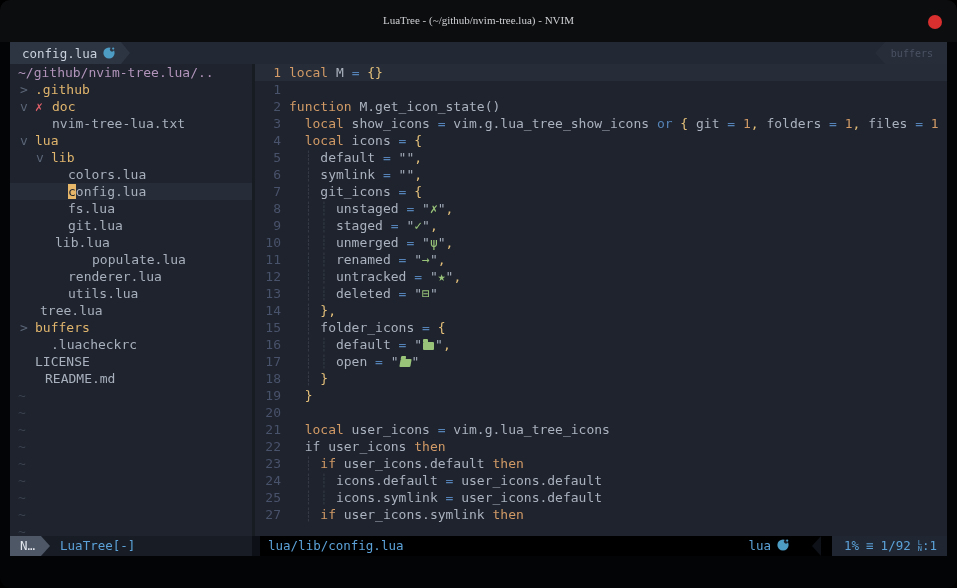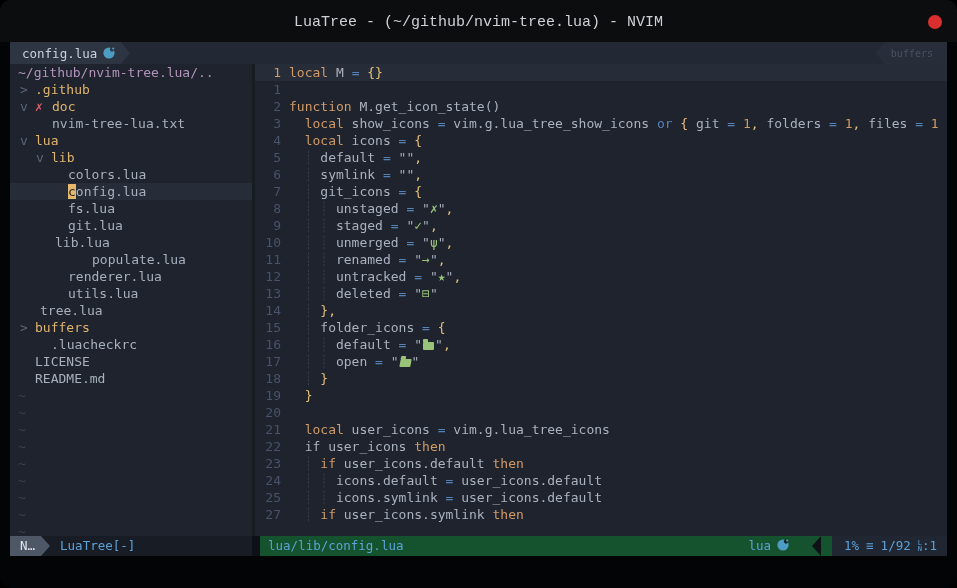--- a/index.html
+++ b/index.html
@@ -1,21 +1,21 @@
 <!DOCTYPE html>
 <html><head>
 <meta charset="utf-8">
 <style>
   html,body{margin:0;padding:0;background:#000;}
   .frame{position:relative;width:957px;height:588px;background:#030405;overflow:hidden;border-radius:10px;
          font-family:"DejaVu Sans Mono","DejaVu Sans",monospace;}
   
   .titlebar{position:absolute;left:0;top:0;width:100%;height:42px;background:#0c0d0f;}
   .title-text{position:absolute;left:0;right:0;top:14px;text-align:center;color:#cfd1d4;
-              font-family:Liberation Mono, monospace;font-size:15px;}
+              font-family:Liberation Serif, serif;font-size:11px;}
   .close-btn{position:absolute;right:15px;top:15px;width:14px;height:14px;border-radius:50%;background:#d92f2f;}
   
   .editor{position:absolute;left:10px;top:42px;width:937px;height:514px;background:#1e232d;
           font-size:13px;line-height:17px;color:#abb2bf;overflow:hidden;}
   
   .tabline{height:22px;background:#222834;display:flex;align-items:stretch;overflow:hidden;}
   .tab{display:flex;align-items:center;background:#2e3542;color:#c9d1dd;padding:0 6px 0 12px;font-size:12.5px;}
   .tab-arrow{width:0;height:0;border-top:11px solid transparent;border-bottom:11px solid transparent;border-left:9px solid #2e3542;}
   .tab-spacer{flex:1;}
   .buf-wedge{width:0;height:0;border-top:11px solid transparent;border-bottom:11px solid transparent;border-right:10px solid #272d39;}
@@ -43,21 +43,21 @@
   .ctext{flex:1;overflow:hidden;}
   .tk-k{color:#d19a66;} .tk-w{color:#abb2bf;} .tk-b{color:#5583b8;}
   .tk-y{color:#e5c07b;} .tk-g{color:#98c379;} .tk-q{color:#a3acba;} .tk-d{color:#353c47;}
   .ic-folder{display:inline-block;width:11px;height:8px;background:#98c379;border-radius:1px;position:relative;top:1px;margin:0 1px;}
   .ic-folder::before{content:"";position:absolute;top:-3px;left:0;width:5px;height:3px;background:#98c379;border-radius:1px 1px 0 0;}
   .ic-folder.open{transform:skewX(-10deg);}
   
   .statusline{height:20px;display:flex;font-size:12.5px;line-height:20px;}
   .sl-left{width:242px;flex:none;background:#171c25;display:flex;overflow:hidden;}
   .sl-gap{width:8px;flex:none;background:#0d1117;}
-  .sl-right{flex:1;background:#14532d;display:flex;overflow:hidden;gap:11px;}
+  .sl-right{flex:1;background:#000000;display:flex;overflow:hidden;gap:11px;}
   .mode-chip{background:#4d5766;color:#e2e6ec;padding:0 6px 0 10px;}
   .chip-arrow{width:0;height:0;border-top:10px solid transparent;border-bottom:10px solid transparent;border-left:9px solid #4d5766;}
   .sl-blue{color:#5ca2d8;}
   .sl-name{margin-left:10px;}
   .sl-path{margin-left:8px;}
   .sl-spacer{flex:1;}
   .sl-ft{display:flex;align-items:center;gap:6px;padding:0 12px 0 0;}
   .wedge-dark{width:0;height:0;border-top:10px solid transparent;border-bottom:10px solid transparent;border-right:9px solid #0e1218;}
   .sl-seg{background:#202733;display:flex;align-items:center;gap:7px;padding:0 10px 0 12px;}
   .moon{display:inline-block;position:relative;top:1px;}
@@ -107,21 +107,21 @@
           <div class="trow" style="padding-left: 58px;"><span class="lbl-file">fs.lua</span></div>
           <div class="trow" style="padding-left: 58px;"><span class="lbl-file">git.lua</span></div>
           <div class="trow" style="padding-left: 45px;"><span class="lbl-file">lib.lua</span></div>
           <div class="trow" style="padding-left: 82px; align-items: flex-end;"><span class="lbl-file">populate.lua</span></div>
           <div class="trow" style="padding-left: 58px;"><span class="lbl-file">renderer.lua</span></div>
           <div class="trow" style="padding-left: 58px; text-align: right;"><span class="lbl-file">utils.lua</span></div>
           <div class="trow" style="padding-left: 30px;"><span class="lbl-file">tree.lua</span></div>
           <div class="trow" style="padding-left: 10px;"><span class="arrow">&gt;</span><span class="lbl-folder">buffers</span></div>
           <div class="trow" style="padding-left: 41px;"><span class="lbl-file">.luacheckrc</span></div>
           <div class="trow" style="padding-left: 25px;"><span class="lbl-file">LICENSE</span></div>
-          <div class="trow" style="padding-left: 25px;"><span class="lbl-file">README.md</span></div>
+          <div class="trow" style="padding-left: 35px;"><span class="lbl-file">README.md</span></div>
           <div class="trow"><span class="tilde">~</span></div>
           <div class="trow"><span class="tilde">~</span></div>
           <div class="trow"><span class="tilde">~</span></div>
           <div class="trow"><span class="tilde">~</span></div>
           <div class="trow"><span class="tilde">~</span></div>
           <div class="trow"><span class="tilde">~</span></div>
           <div class="trow"><span class="tilde">~</span></div>
           <div class="trow"><span class="tilde">~</span></div>
           <div class="trow"><span class="tilde">~</span></div>
         </div>

